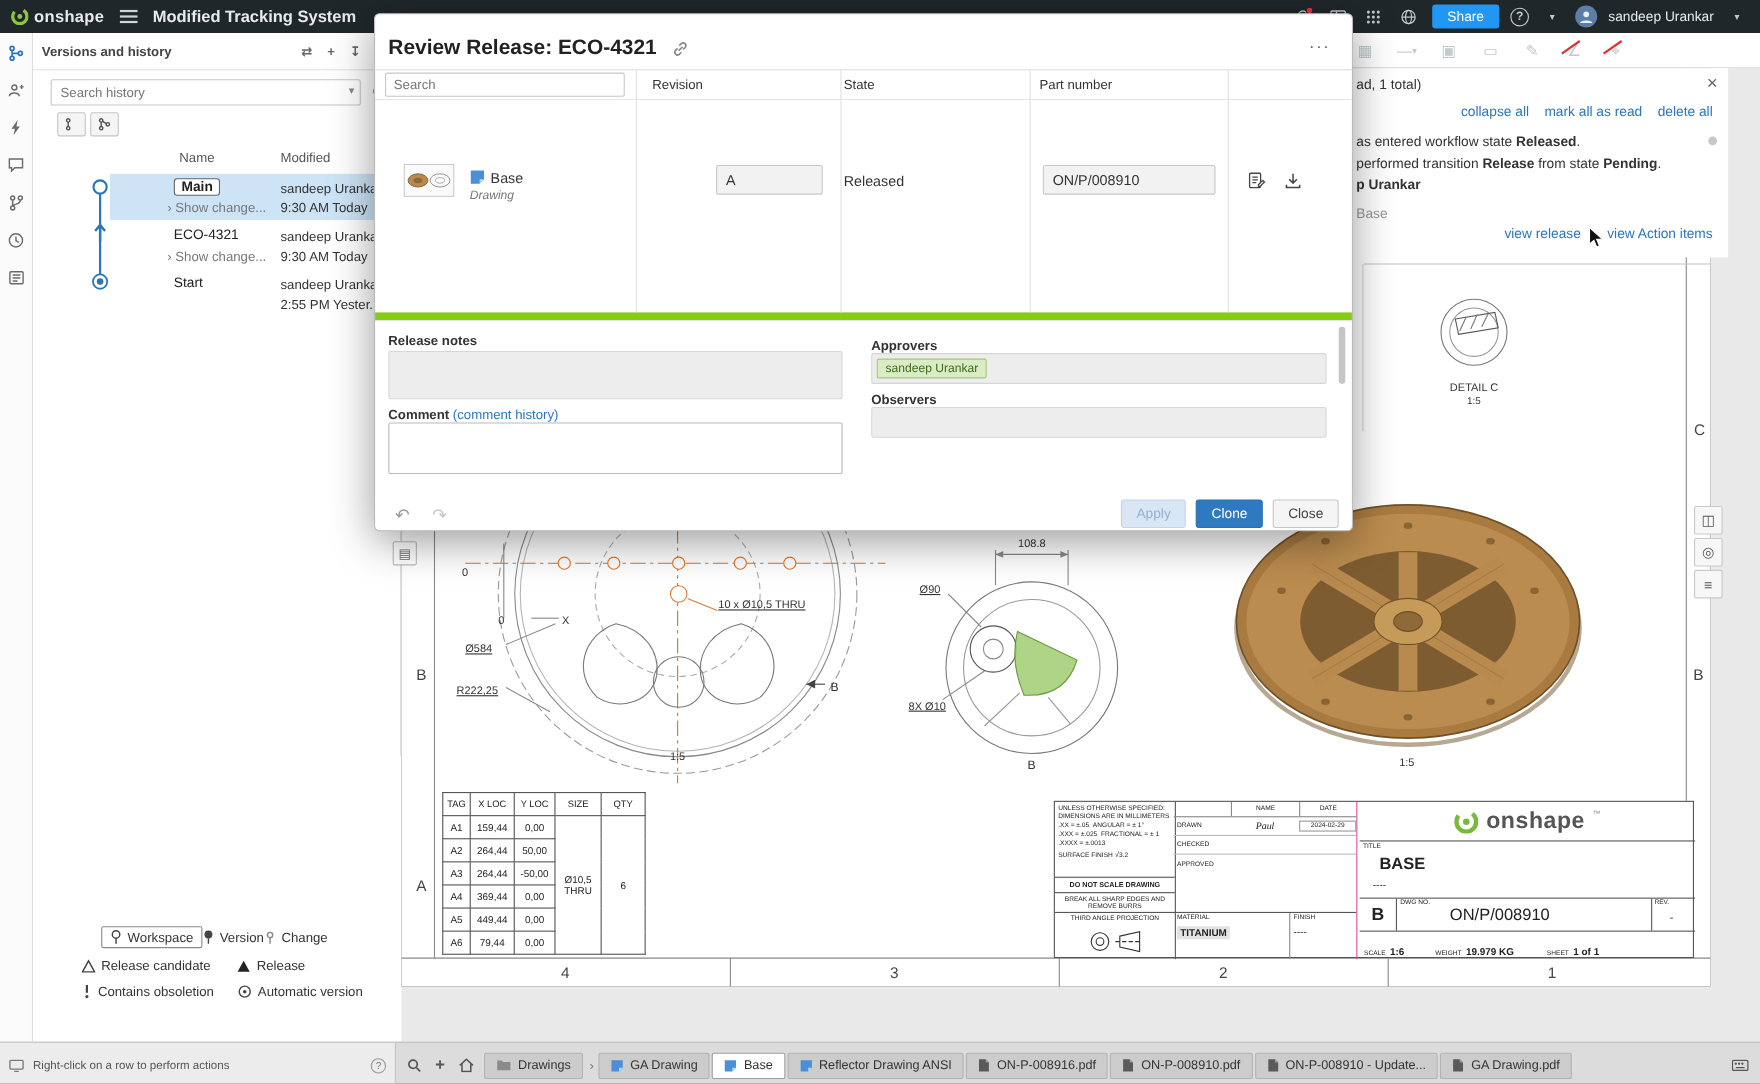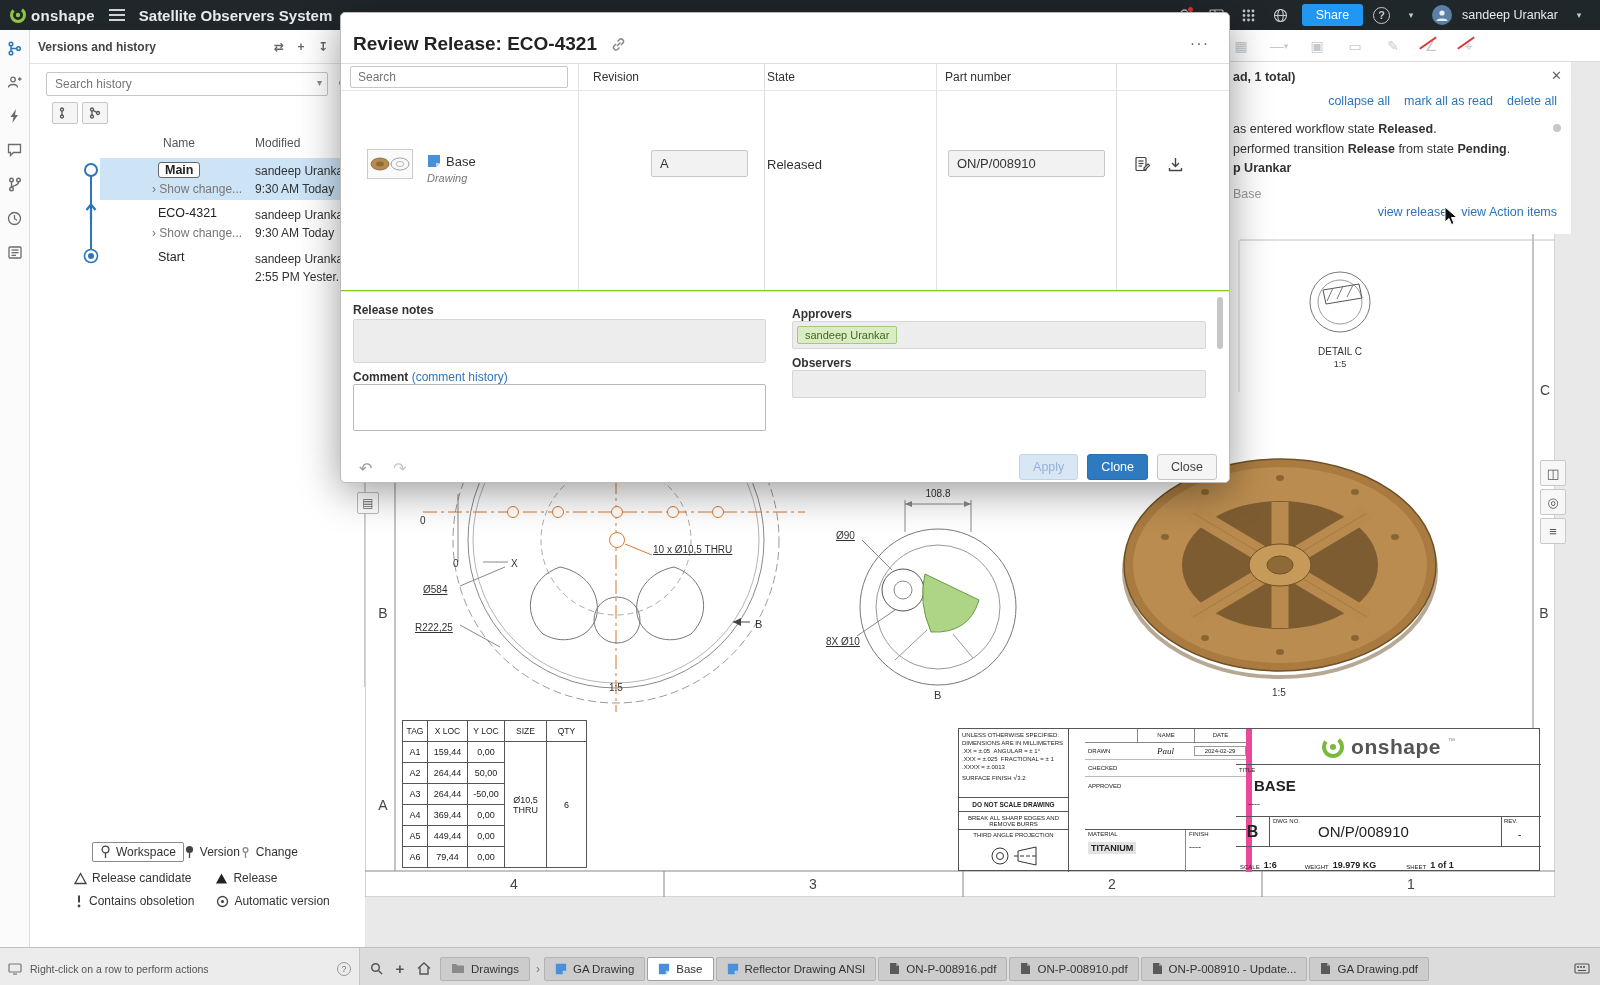--- a/index.html
+++ b/index.html
@@ -61,21 +61,21 @@
 #righttools{position:absolute;left:1540px;top:460px;width:28px;z-index:7;display:flex;flex-direction:column;gap:3px}
 .rt-btn{width:26px;height:26px;background:#f7f7f7;border:1px solid #c9c9c9;border-radius:2px;display:flex;align-items:center;justify-content:center;color:#555;cursor:pointer;font-size:13px}
 
 #notif{position:absolute;left:1230px;top:62px;width:341px;height:172px;background:#fff;z-index:5;font-size:12.5px;color:#333}
 .nlink{color:#2a76bc;cursor:pointer}
 
 #modal{position:absolute;left:340px;top:12px;width:890px;height:471px;background:#fff;border-radius:5px;box-shadow:0 8px 40px rgba(0,0,0,.4);z-index:30;border:1px solid #bbb}
 .m-title{position:absolute;left:12px;top:20px;font-size:19px;font-weight:bold;color:#222}
 .m-link{position:absolute;left:270px;top:24px;color:#888;cursor:pointer}
 .m-more{position:absolute;right:14px;top:16px;width:30px;height:22px;border:none;background:none;font-size:16px;color:#666;letter-spacing:2px;cursor:pointer}
-.m-table{position:absolute;left:0;top:50px;width:100%;height:228px;border-top:1px solid #ddd;border-bottom:1px solid #84cc16}
+.m-table{position:absolute;left:0;top:50px;width:100%;height:228px;border-top:1px solid #ddd;border-bottom:7px solid #84cc16}
 .vline{position:absolute;top:0;bottom:0;width:1px;background:#e0e0e0}
 .m-th{position:absolute;top:0;height:26px;line-height:26px;font-size:12px;color:#333}
 .m-th-line{position:absolute;left:0;top:26px;right:0;height:1px;background:#e6e6e6}
 .fakein{position:absolute;height:27px;background:#f2f2f2;border:1px solid #c8c8c8;border-radius:2px;font-size:13px;color:#333;padding:5px 8px}
 .mini-btn{position:absolute;width:26px;height:26px;border:none;background:none;color:#444;cursor:pointer;display:flex;align-items:center;justify-content:center}
 .m-label{font-size:12px;color:#333;position:absolute;font-weight:bold}
 .m-area{position:absolute;border-radius:2px}
 .gray-field{background:#ededed;border:1px solid #d7d7d7}
 .white-field{background:#fff;border:1px solid #b9b9b9}
 .appr-tag{display:inline-block;margin:4px;background:#d9ecc3;border:1px solid #a4c87e;color:#3f6b1d;font-size:11px;padding:2px 7px;border-radius:2px}
@@ -292,21 +292,21 @@
         <div style="position:absolute;left:0;top:84px;width:100%;text-align:center;padding:2px 4px">BREAK ALL SHARP EDGES AND REMOVE BURRS</div>
         <div style="position:absolute;left:0;top:100px;width:100%;border-top:1px solid #555;text-align:center;padding:2px">THIRD ANGLE PROJECTION</div>
         <svg width="52" height="22" viewBox="0 0 52 22" style="position:absolute;left:29px;top:116px">
           <circle cx="12" cy="11" r="8" fill="none" stroke="#333"></circle>
             <circle cx="12" cy="11" r="3.5" fill="none" stroke="#333"></circle>
           <path d="M30 6 L48 2 L48 20 L30 16 Z" fill="none" stroke="#333"></path>
             <line x1="26" y1="11" x2="50" y2="11" stroke="#333" stroke-dasharray="4 2"></line>
         </svg>
       </div>
 
-      <div class="tbx" style="left:126px;top:0;width:167px;height:143px;border-right:6px solid #ec4899">
+      <div class="tbx" style="left:108px;top:0;width:167px;height:143px;border-right:1px solid #ec4899">
         <div style="display:flex;border-bottom:1px solid #888;height:14px;align-items:center">
           <span style="width:52px"></span>
           <span style="flex:1;text-align:center;border-left:1px solid #888;height:100%;line-height:13px">NAME</span>
           <span style="width:52px;text-align:center;border-left:1px solid #888;height:100%;line-height:13px">DATE</span>
         </div>
         <div style="display:flex;height:17px;align-items:center;border-bottom:1px solid #bbb">
           <span style="width:52px;padding-left:3px">DRAWN</span>
           <span style="flex:1;text-align:center;font-family:'Liberation Serif',serif;font-style:italic;font-size:9px">Paul</span>
           <span style="width:52px;text-align:center;border:1px solid #999;font-size:6px;padding:1px 0">2024-02-29</span>
         </div>
@@ -367,52 +367,52 @@
 
   <div class="pagebtn">▤</div>
 
   <div id="righttools">
     <div class="rt-btn">◫</div>
     <div class="rt-btn">◎</div>
     <div class="rt-btn">≡</div>
   </div>
 
   <div id="notif">
-    <div style="position:absolute;left:3px;top:8px;font-weight:bold">ad, 1 total)</div>
+    <div style="position:absolute;left:3px;top:8px;font-weight:normal">ad, 1 total)</div>
     <div style="position:absolute;right:9px;top:6px;color:#666;font-size:13px;cursor:pointer">✕</div>
     <div style="position:absolute;right:14px;top:32px;display:flex;gap:14px">
       <span class="nlink">collapse all</span>
       <span class="nlink">mark all as read</span>
       <span class="nlink">delete all</span>
     </div>
     <div style="position:absolute;left:3px;top:60px">
       <span>as entered workflow state </span><b>Released</b><span>.</span>
     </div>
     <div style="position:absolute;right:10px;top:62px;width:8px;height:8px;border-radius:50%;background:#c8c8c8"></div>
     <div style="position:absolute;left:3px;top:80px">
       <span>performed transition </span><b>Release</b><span> from state </span><b>Pending</b><span>.</span>
     </div>
     <div style="position:absolute;left:3px;top:99px;font-weight:bold">p Urankar</div>
     <div style="position:absolute;left:3px;top:125px;color:#999">Base</div>
-    <div style="position:absolute;right:14px;top:143px;display:flex;gap:14px">
+    <div style="position:absolute;right:14px;top:143px;display:flex;gap:24px">
       <span class="nlink">view release</span>
       <span class="nlink">view Action items</span>
     </div>
   </div>
 
   <header id="topbar">
     <span class="brand">
       <svg width="16" height="16" viewBox="0 0 16 16">
           <circle cx="8" cy="8" r="6.5" fill="none" stroke="#8dc63f" stroke-width="3" stroke-dasharray="25 9"></circle>
           <circle cx="8" cy="8" r="2.2" fill="#8dc63f"></circle>
         </svg>
       <span>onshape</span>
     </span>
     <span class="hamburger"></span>
-    <span class="doc-title">Satellite Observers System</span>
+    <span class="doc-title">Modified Tracking System</span>
     <span style="flex:1"></span>
     <span class="tb-ico">
       <svg width="15" height="15" viewBox="0 0 15 15" fill="none" stroke="#c3c9cc" stroke-width="1.3">
           <path d="M7.5 2a3.8 3.8 0 0 0-3.8 3.8c0 3-1.2 4.2-1.2 4.2h10s-1.2-1.2-1.2-4.2A3.8 3.8 0 0 0 7.5 2Z"></path>
           <path d="M6.3 12.3a1.3 1.3 0 0 0 2.4 0"></path>
         </svg>
       <span class="red-dot"></span>
     </span>
     <span class="tb-ico">
       <svg width="15" height="13" viewBox="0 0 15 13" fill="none" stroke="#c3c9cc" stroke-width="1.2">

